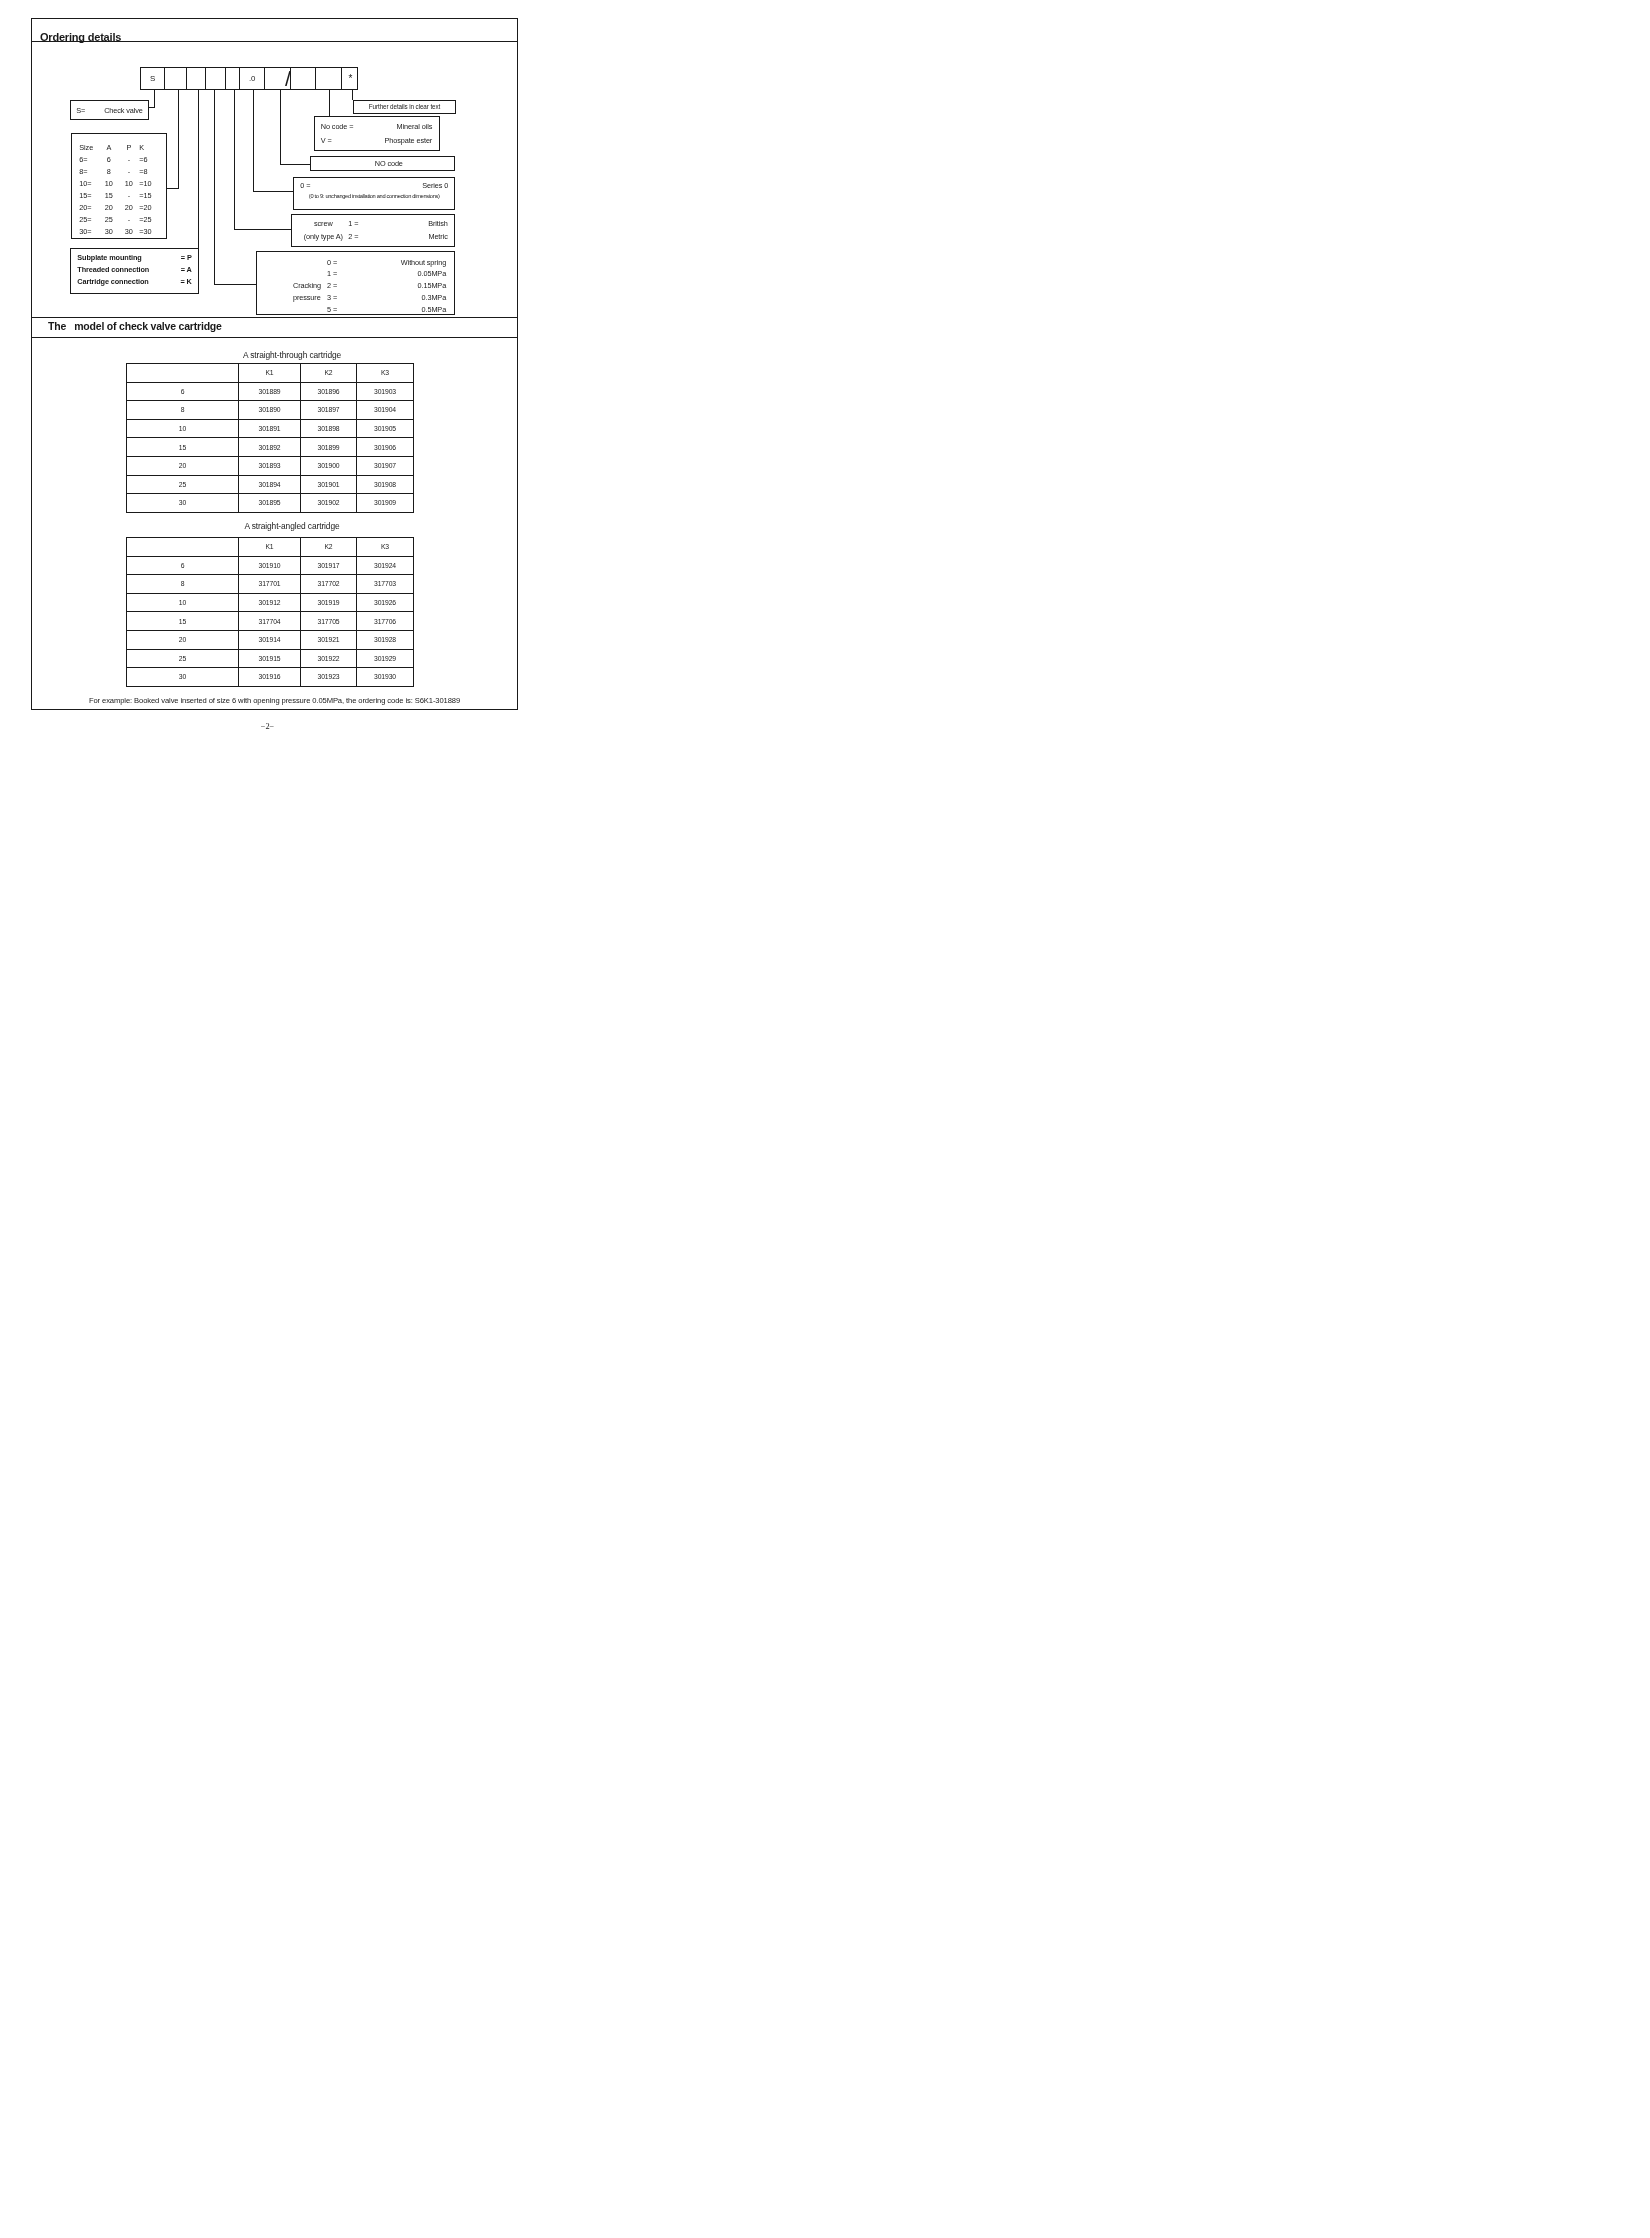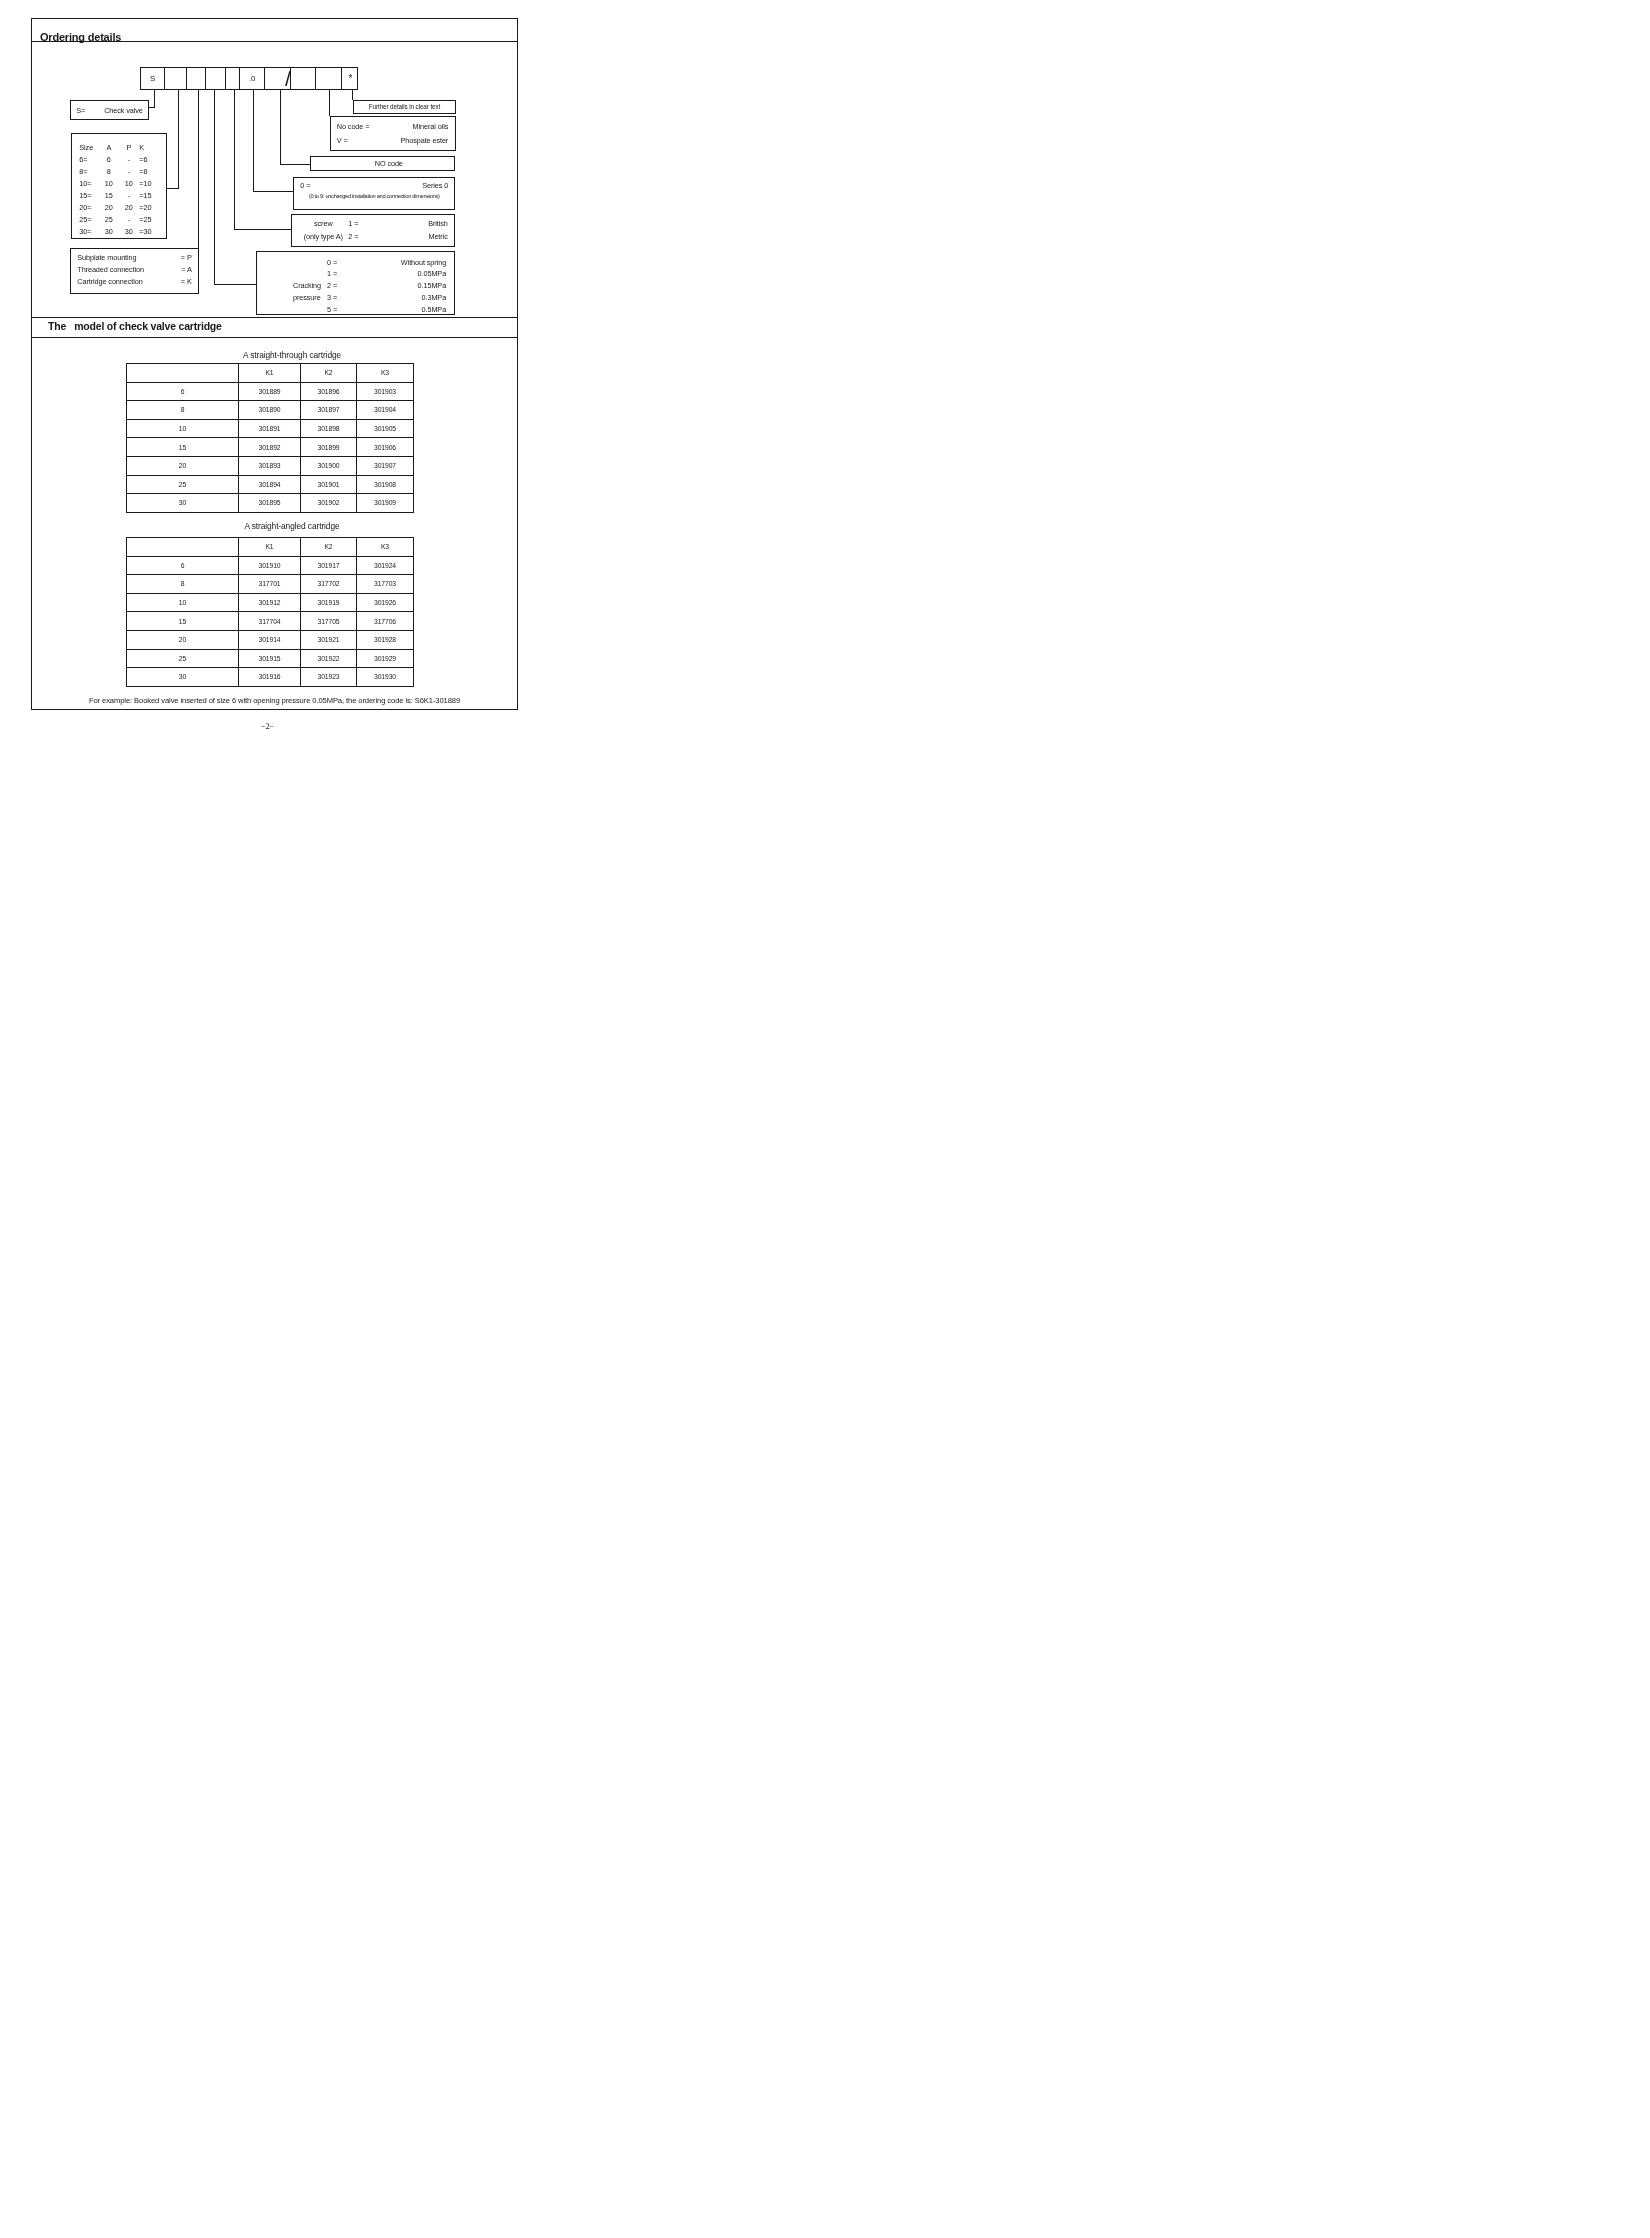--- a/index.html
+++ b/index.html
@@ -37,24 +37,24 @@
 
   
   .cv-box{left:70px;top:100px;width:79px;height:20px;display:flex;align-items:center;
           padding:0 5.2px;font-size:7.3px;justify-content:space-between;}
   .size-box{left:71px;top:133px;width:96px;height:106px;font-size:7.3px;}
   .size-grid{display:grid;grid-template-columns:20px 19px 21px 1fr;grid-auto-rows:12px;
              padding:7.3px 0 0 7.3px;align-items:center;}
   .size-grid .cc{text-align:center;}
   .mount-box{left:70px;top:248px;width:129px;height:46px;display:flex;flex-direction:column;
              justify-content:space-evenly;padding:1px 6.3px 4.2px 6.3px;font-size:7.3px;}
-  .mount-row{display:flex;justify-content:space-between;}
+  .mount-row{display:flex;justify-content:space-between;font-weight:bold;}
   .further-box{left:353px;top:100px;width:103px;height:13.6px;font-size:6.3px;display:flex;
                align-items:center;justify-content:center;}
-  .fluid-box{left:330px;top:116px;width:126px;height:35px;display:flex;flex-direction:column;
+  .fluid-box{left:314px;top:116px;width:126px;height:35px;display:flex;flex-direction:column;
              justify-content:space-evenly;padding:0 6.8px 0 5.8px;font-size:7.3px;}
   .fluid-row{display:flex;justify-content:space-between;}
   .nocode-box{left:310px;top:156px;width:145px;height:14.7px;font-size:7.3px;display:flex;
               align-items:center;padding-left:12.6px;justify-content:center;}
   .series-box{left:293px;top:177px;width:162px;height:32.5px;font-size:7.3px;padding:3.1px 5.8px 0 6.3px;}
   .series-row1{display:flex;justify-content:space-between;}
   .series-note{font-size:5.7px;text-align:center;margin-top:3.1px;letter-spacing:-0.3px;}
   .screw-box{left:291px;top:214px;width:164px;height:32.5px;display:flex;flex-direction:column;
              justify-content:space-evenly;padding:0 6.3px;font-size:7.3px;}
   .screw-row{display:flex;align-items:center;}

